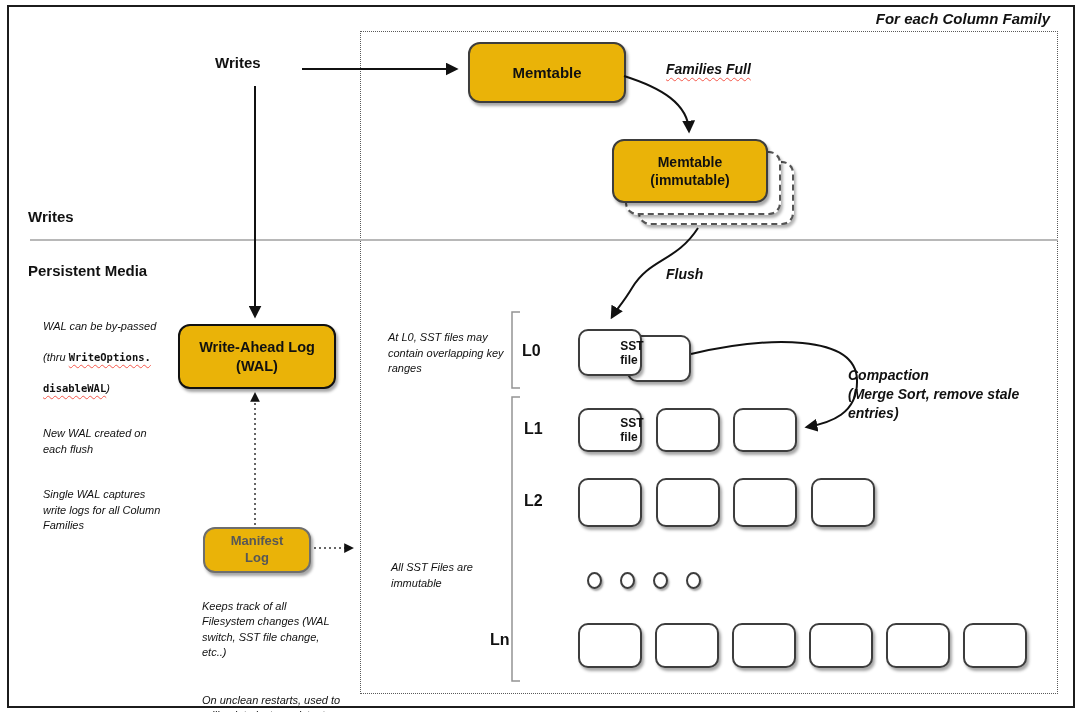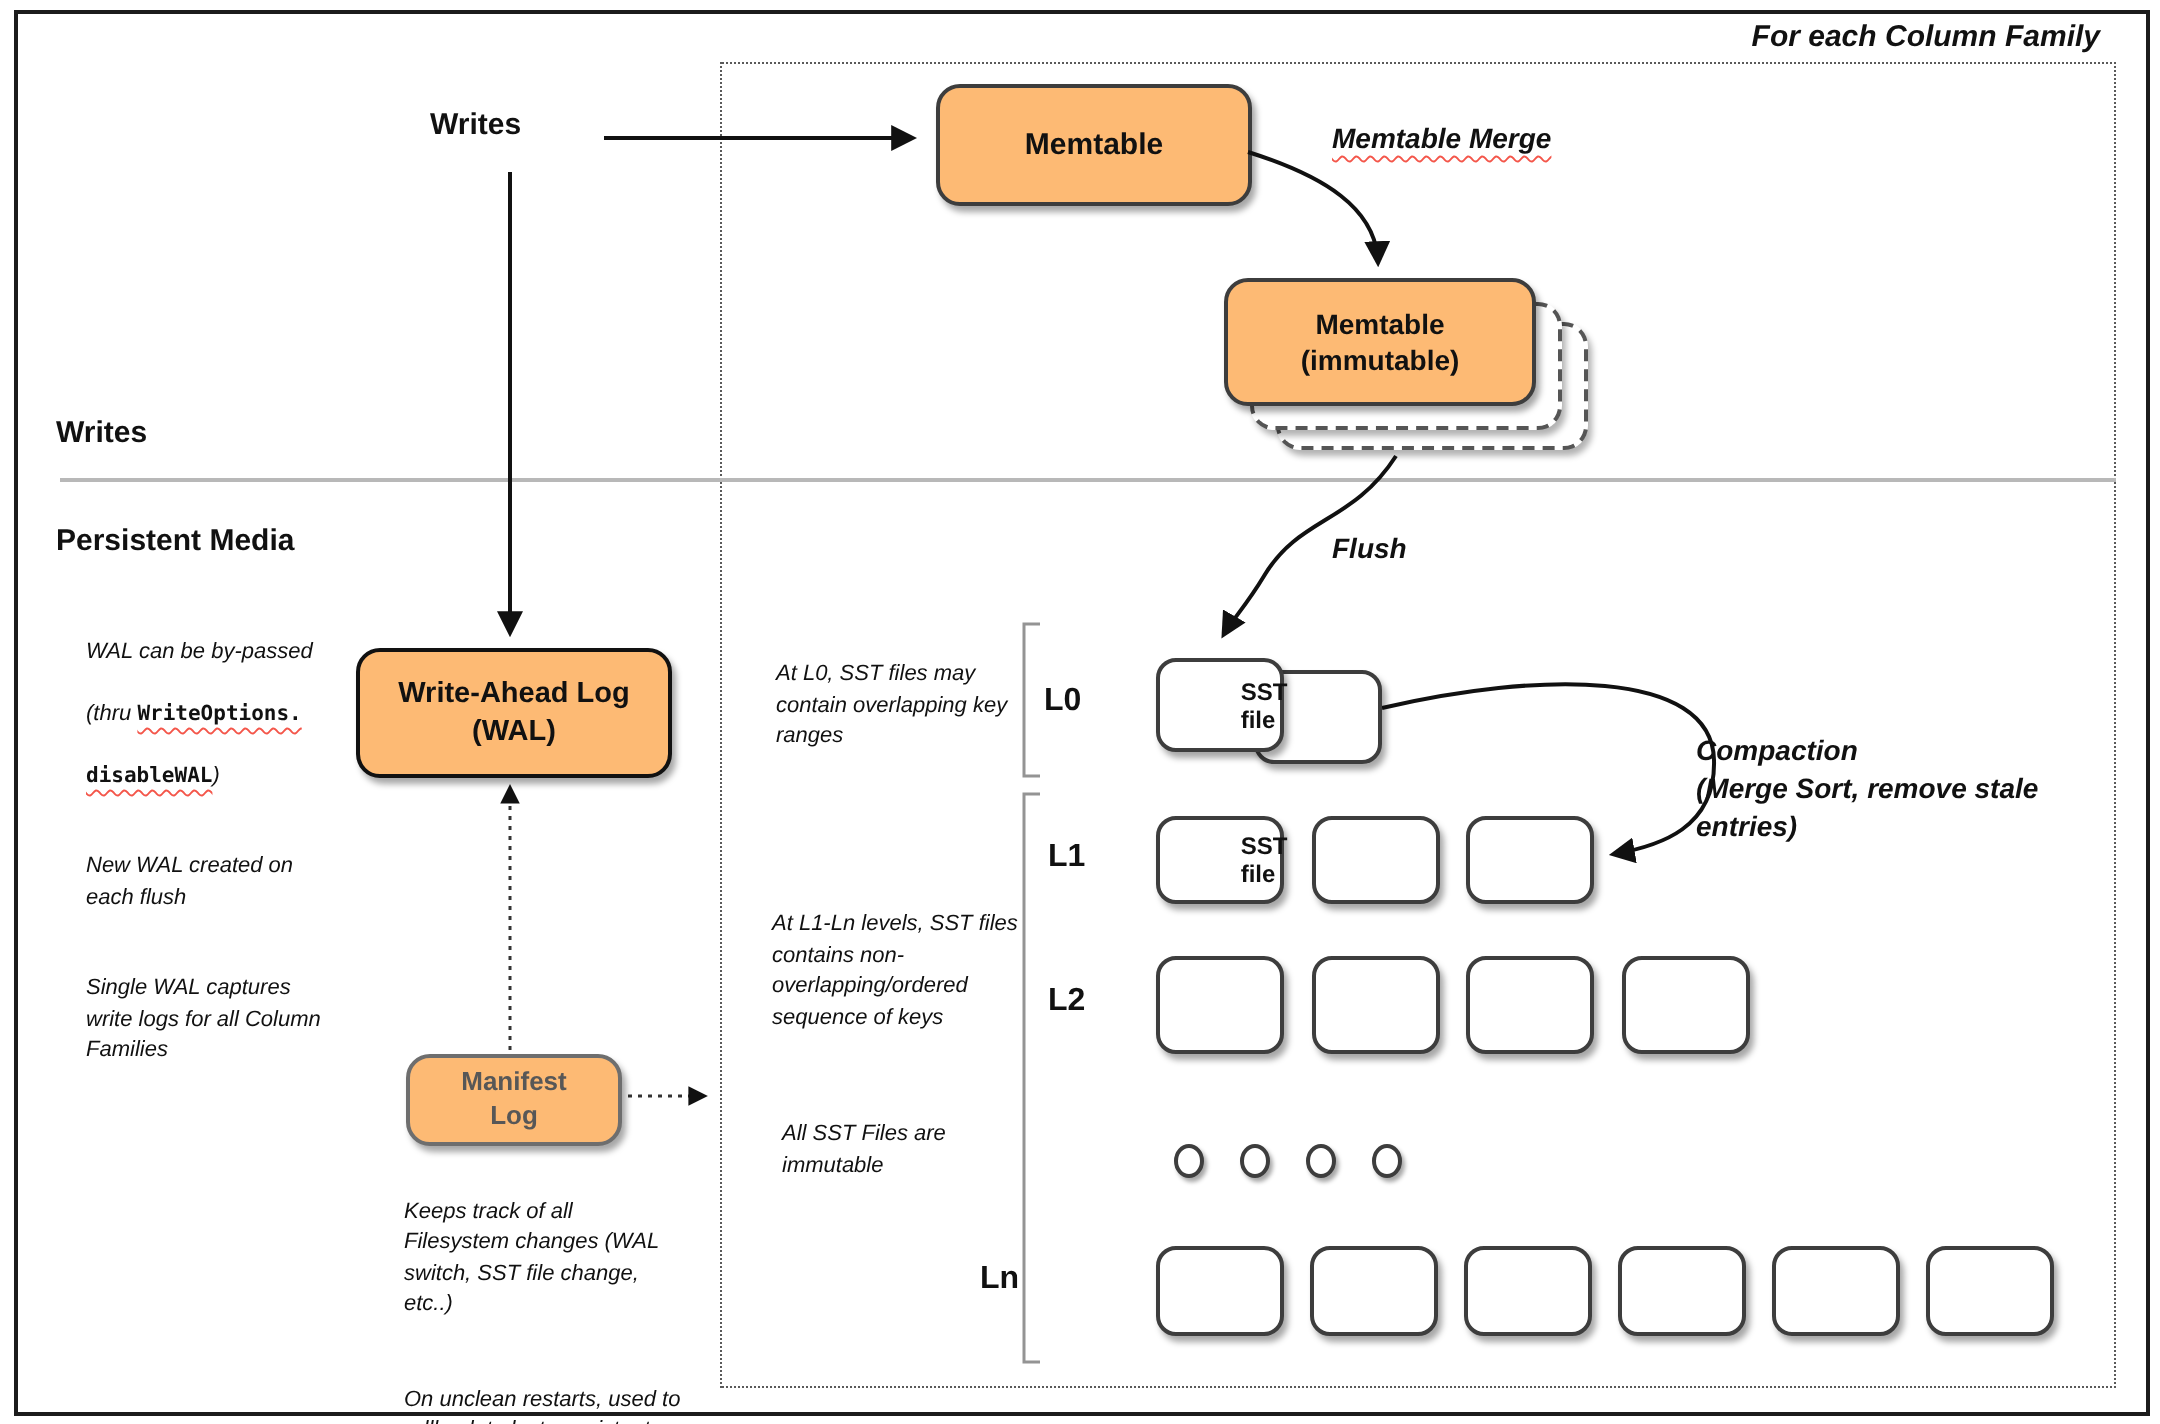--- a/index.html
+++ b/index.html
@@ -7,21 +7,21 @@
     position:relative;width:1080px;height:712px;overflow:hidden;
     font-family:"Liberation Sans",sans-serif;color:#111;background:#fff;
   }
   .abs{position:absolute;}
   .outer{left:7px;top:5px;width:1064px;height:699px;border:2px solid #1c1c1c;}
   .cfbox{left:360px;top:31px;width:696px;height:661px;border:1.5px dotted #5a5a5a;}
   .title{top:10px;right:30px;font-size:15px;font-style:italic;font-weight:600;}
   .bold-label{font-weight:bold;font-size:15px;}
   .note{font-style:italic;font-size:11px;line-height:1.42;white-space:pre-line;font-weight:500;}
   .node{
-    background:#fdba74;border:2px solid #3d3d3d;border-radius:12px;
+    background:#eab308;border:2px solid #3d3d3d;border-radius:12px;
     box-shadow:2px 3px 3px rgba(0,0,0,.35);
     display:flex;align-items:center;justify-content:center;text-align:center;
     font-weight:bold;white-space:pre-line;line-height:1.3;
   }
   .memtable{left:468px;top:42px;width:154px;height:57px;font-size:15px;}
   .imm-front{left:612px;top:139px;width:152px;height:60px;font-size:14px;z-index:3;}
   .imm-ghost{border:2px dashed #555;background:#fff;border-radius:12px;
     box-shadow:2px 3px 3px rgba(0,0,0,.3);}
   .imm-g1{left:625px;top:151px;width:152px;height:60px;z-index:2;}
   .imm-g2{left:638px;top:161px;width:152px;height:60px;z-index:1;}
@@ -86,21 +86,21 @@
     <line x1="309" y1="548" x2="352" y2="548" stroke="#333" stroke-width="1.5" stroke-dasharray="2 3" marker-end="url(#ah)"></line>
     <path d="M520,312 H512 V388 H520" fill="none" stroke="#949494" stroke-width="1.5"></path>
     <path d="M520,397 H512 V681 H520" fill="none" stroke="#949494" stroke-width="1.5"></path>
   </svg>
 
   <div class="abs bold-label" style="left:215px;top:54px;">Writes</div>
   <div class="abs bold-label" style="left:28px;top:208px;">Writes</div>
   <div class="abs bold-label" style="left:28px;top:262px;text-align:right;">Persistent Media</div>
 
   <div class="abs node memtable">Memtable</div>
-  <div class="abs mtfull">Memtable Merge</div>
+  <div class="abs mtfull">Families Full</div>
   <div class="abs imm-ghost imm-g2"></div>
   <div class="abs imm-ghost imm-g1"></div>
   <div class="abs node imm-front">Memtable
 (immutable)</div>
   <div class="abs flush-label">Flush</div>
   <div class="abs node wal">Write-Ahead Log
 (WAL)</div>
   <div class="abs node manifest">Manifest
 Log</div>
   <div class="abs compaction">Compaction
@@ -124,24 +124,20 @@
 switch, SST file change,
 etc..)</p>
     <p>On unclean restarts, used to
 rollback to last consistent
 point</p>
   </div>
 
   <div class="abs note" style="left:388px;top:330px;width:125px;">At L0, SST files may
 contain overlapping key
 ranges</div>
-  <div class="abs note" style="left:386px;top:455px;width:130px;">At L1-Ln levels, SST files
-contains non-
-overlapping/ordered
-sequence of keys</div>
   <div class="abs note" style="left:391px;top:560px;width:110px;">All SST Files are
 immutable</div>
 
   <div class="abs lvl-label" style="left:522px;top:342px;">L0</div>
   <div class="abs lvl-label" style="left:524px;top:420px;">L1</div>
   <div class="abs lvl-label" style="left:524px;top:492px;">L2</div>
   <div class="abs lvl-label" style="left:490px;top:631px;">Ln</div>
 
   <div class="row row-l0">
       <div class="sst-box">SST file</div>

